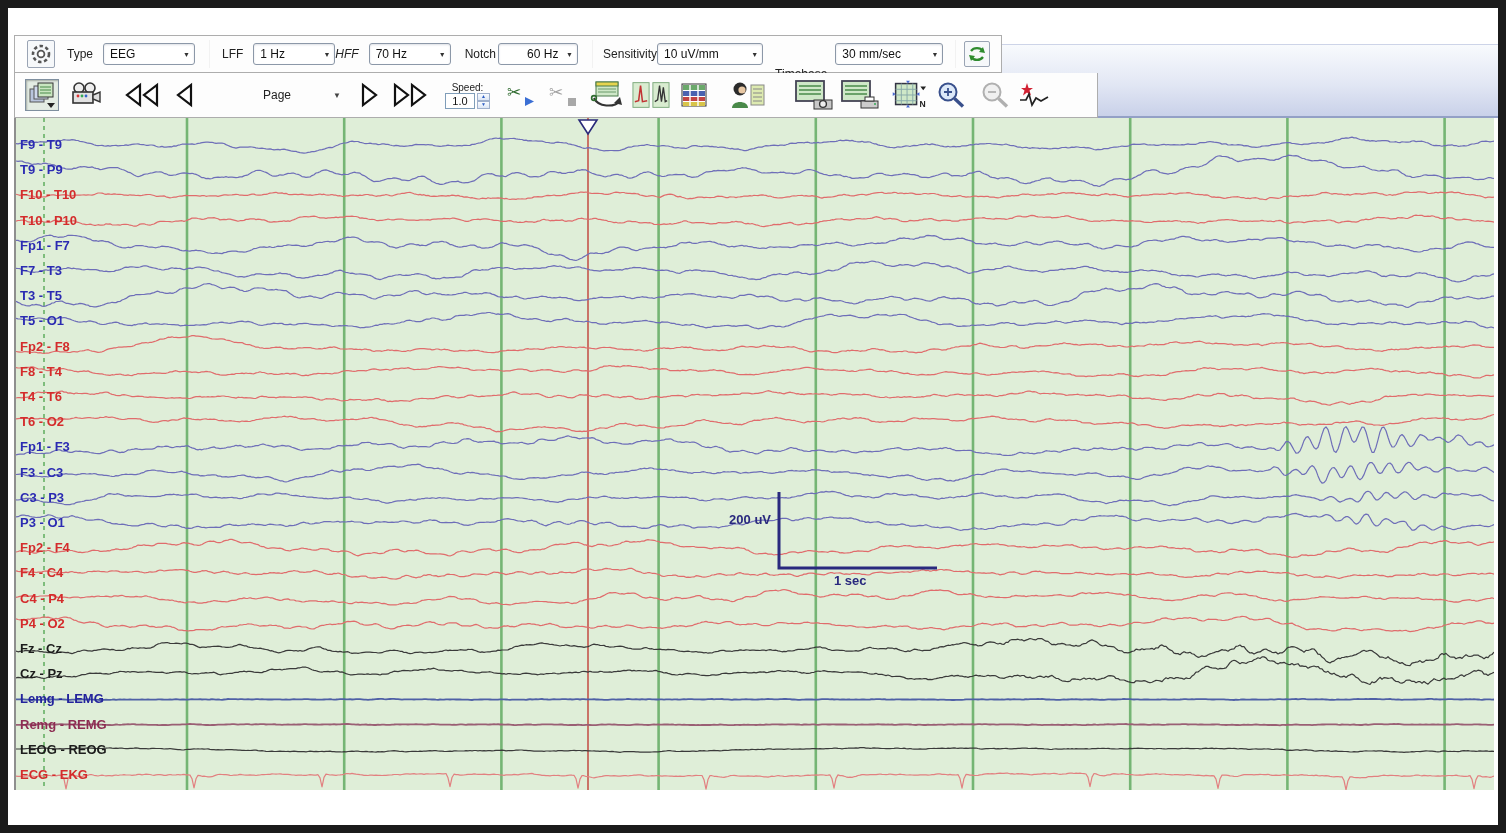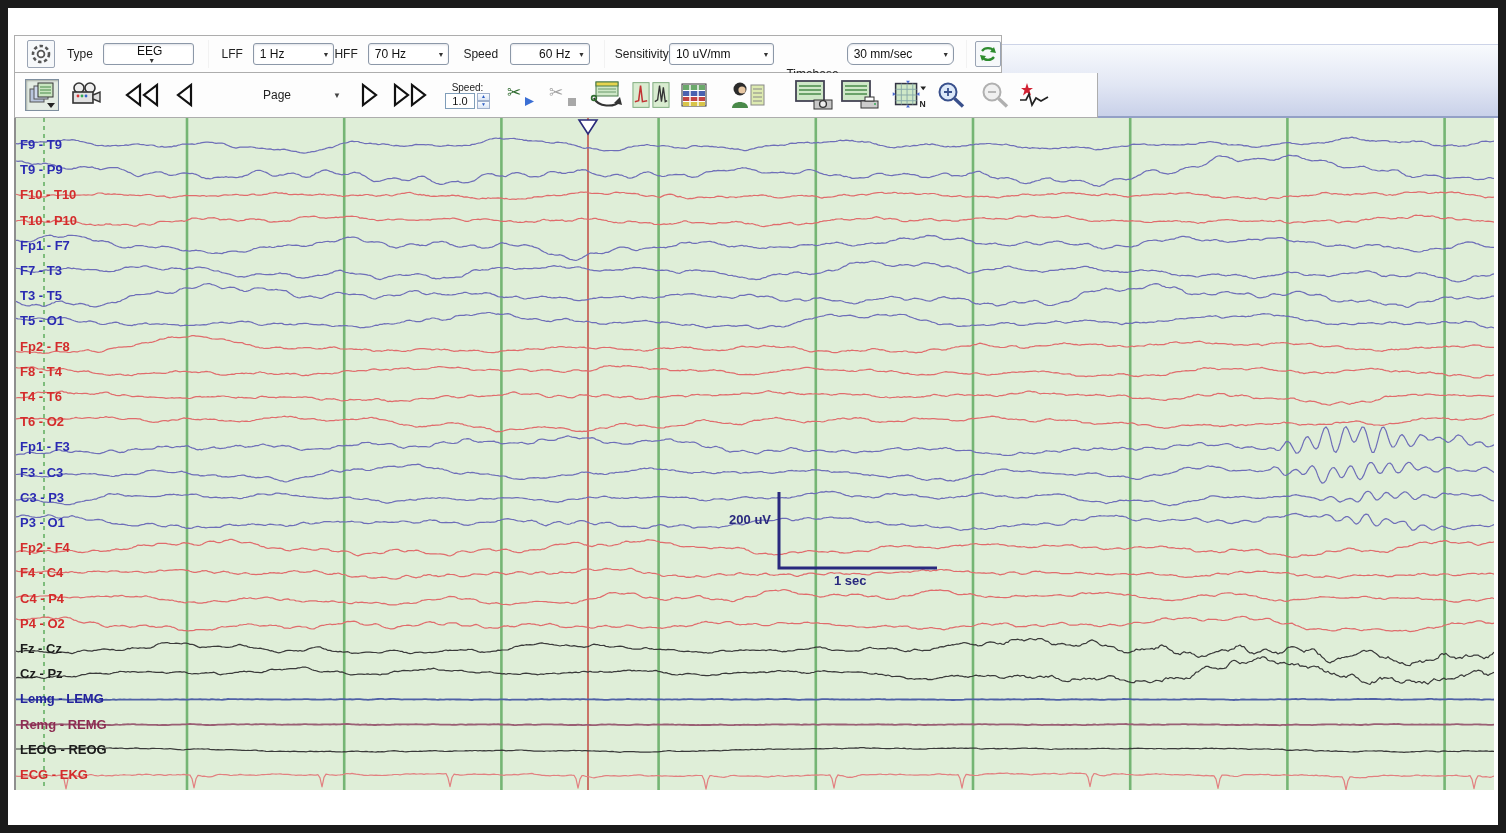--- a/index.html
+++ b/index.html
@@ -44,48 +44,48 @@
       <div class="hdr-fill"></div>
 
       <div class="tb1">
         <div class="tbtn framed" style="margin-left:12px;width:28px;height:28px;">
           <svg width="22" height="22" viewBox="0 0 22 22">
             <circle cx="11" cy="11" r="8" fill="none" stroke="#555" stroke-width="2.6" stroke-dasharray="3.4 2.6"></circle>
             <circle cx="11" cy="11" r="3.4" fill="#fff" stroke="#555" stroke-width="1.8"></circle>
           </svg>
         </div>
         <span class="tb-label" style="margin-left:12px;">Type</span>
-        <div class="combo" style="width:92px;margin-left:10px;flex-direction:column;">
+        <div class="combo" style="width:92px;margin-left:10px;">
           <span class="val">EEG</span>
           <span class="arr">▼</span>
         </div>
         <div class="sep" style="margin-left:14px;"></div>
         <span class="tb-label" style="margin-left:12px;text-align:center;">LFF</span>
         <div class="combo" style="width:82px;margin-left:10px;">
           <span class="val">1 Hz</span>
           <span class="arr">▼</span>
         </div>
-        <span class="tb-label" style="">HFF</span>
+        <span class="tb-label" style="font-style:italic;">HFF</span>
         <div class="combo" style="width:82px;margin-left:10px;">
           <span class="val">70 Hz</span>
           <span class="arr">▼</span>
         </div>
-        <span class="tb-label" style="margin-left:14px;">Speed</span>
-        <div class="combo" style="width:80px;margin-left:12px;padding-left:28px;">
+        <span class="tb-label" style="margin-left:14px;">Notch</span>
+        <div class="combo" style="width:80px;margin-left:2px;padding-left:28px;">
           <span class="val">60 Hz</span>
           <span class="arr">▼</span>
         </div>
         <div class="sep" style="margin-left:14px;"></div>
         <span class="tb-label" style="margin-left:10px;">Sensitivity</span>
         <div class="combo" style="width:106px;margin-left:0;">
           <span class="val">10 uV/mm</span>
           <span class="arr">▼</span>
         </div>
         <span class="tb-label" style="margin-left:12px;margin-top:40px;">Timebase</span>
-        <div class="combo" style="width:108px;margin-left:8px;border-radius:6px;">
+        <div class="combo" style="width:108px;margin-left:8px;">
           <span class="val">30 mm/sec</span>
           <span class="arr">▼</span>
         </div>
         <div class="sep" style="margin-left:12px;"></div>
         <div class="tbtn framed" style="margin-left:8px;width:26px;height:26px;">
           <svg width="20" height="20" viewBox="0 0 20 20">
             <path d="M4 7 A7 6 0 0 1 16 7" fill="none" stroke="#2e8b2e" stroke-width="2.2"></path>
             <polygon points="16,3 18,9 12,8" fill="#2e8b2e"></polygon>
             <path d="M16 13 A7 6 0 0 1 4 13" fill="none" stroke="#2e8b2e" stroke-width="2.2"></path>
             <polygon points="4,17 2,11 8,12" fill="#2e8b2e"></polygon>

